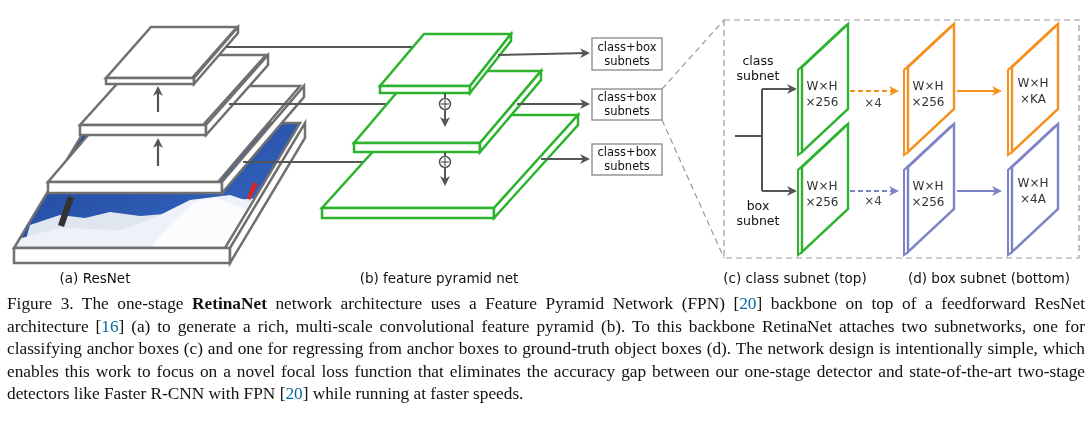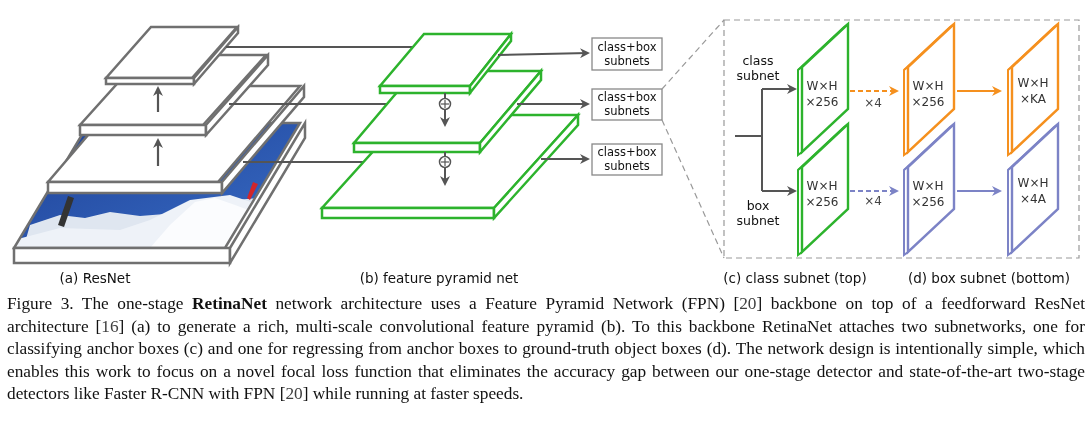--- a/index.html
+++ b/index.html
@@ -8,21 +8,21 @@
   #figure text { font-family: "DejaVu Sans", sans-serif; fill: #111; }
   .sub-label { font-size: 13.5px; }
   .box-text { font-size: 11.5px; }
   .cell-text { font-size: 12px; fill: #333 !important; }
   .x4-text { font-size: 12px; fill: #444 !important; }
   #caption {
     position: absolute; left: 7px; top: 293px; width: 1078px;
     font-family: "Liberation Serif", serif; font-size: 17.3px; line-height: 22.6px;
     color: #111; text-align: justify; text-align-last: left;
   }
-  #caption .ref { color: #404040; }
+  #caption .ref { color: #0369a1; }
   #caption b { font-weight: bold; }
 </style>
 </head>
 <body>
 
 <svg id="figure" viewBox="0 0 1091 290" xmlns="http://www.w3.org/2000/svg">
   <defs>
     <marker id="ah-gray" markerWidth="10" markerHeight="10" refX="8" refY="5" orient="auto" markerUnits="userSpaceOnUse">
       <path d="M0,0 L10,5 L0,10 L3,5 Z" fill="#555"></path>
     </marker>

